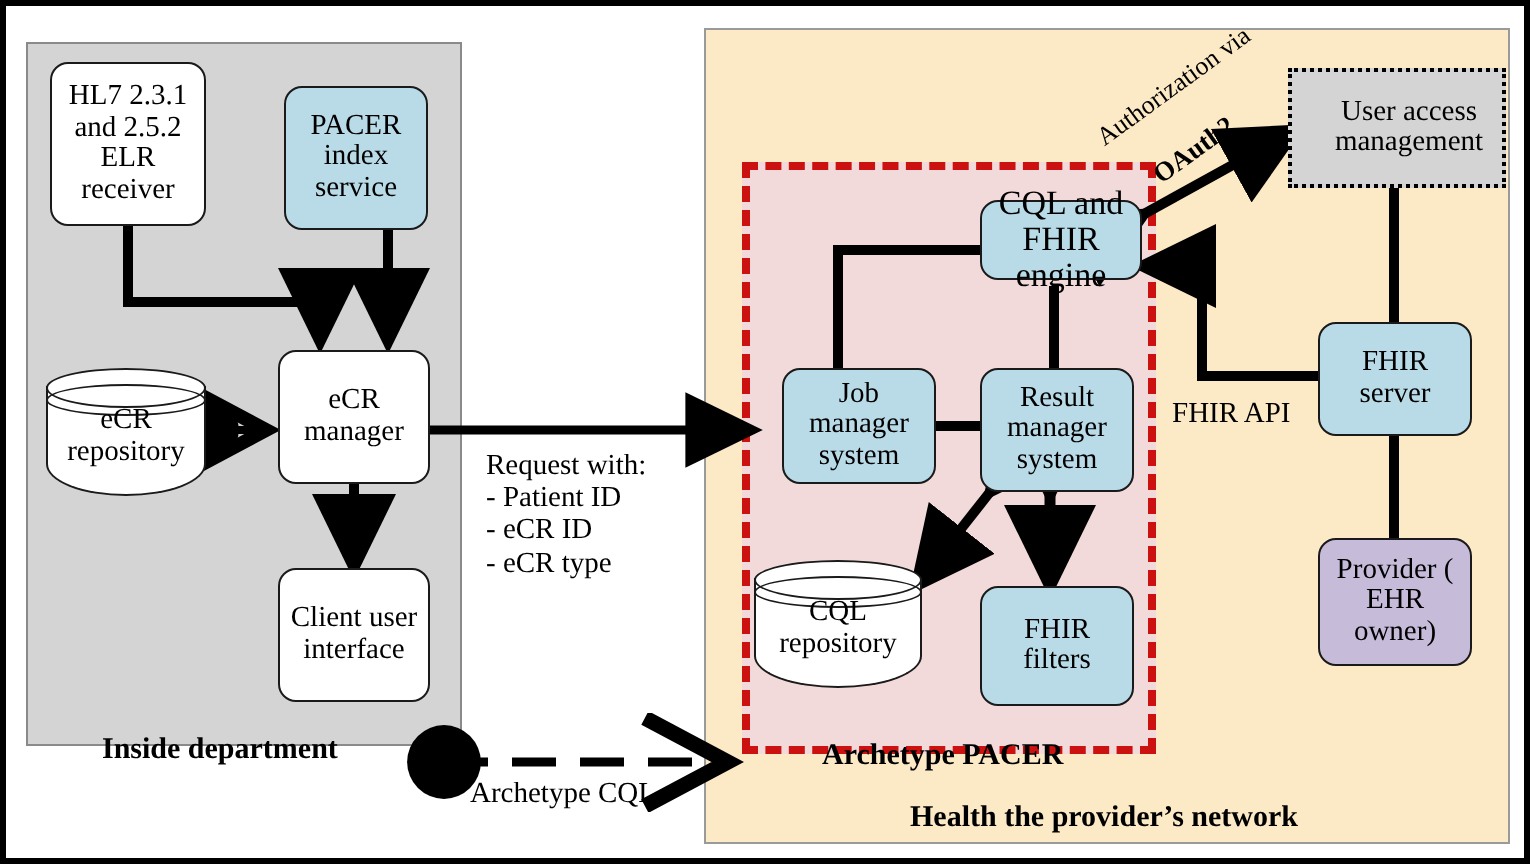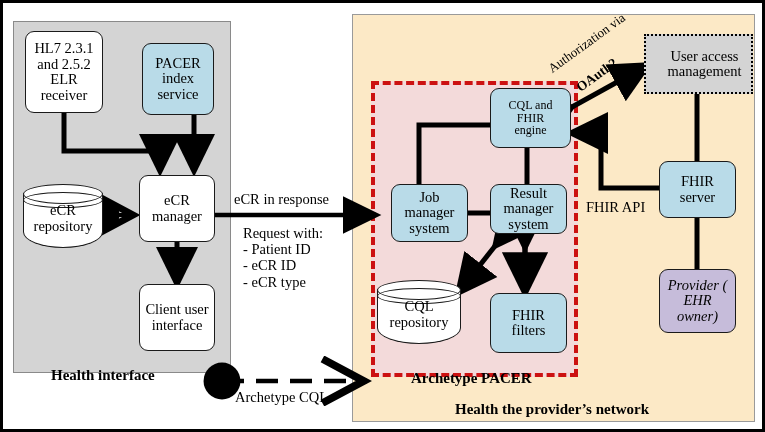--- a/index.html
+++ b/index.html
@@ -99,52 +99,51 @@
     <div class="body"></div>
     <div class="rim" style="top:0;"></div>
     <div class="rim2" style="top:8px;"></div>
     <div class="lbl" style="font-size:14.5px;">eCR<br>repository</div>
   </div>
 
   <div class="node" style="left:136px;top:172px;width:76px;height:67px;font-size:14.5px;">eCR<br>manager</div>
 
   <div class="node" style="left:136px;top:281px;width:76px;height:67px;font-size:14.5px;">Client user<br>interface</div>
 
-  <div class="node blue" style="left:487px;top:85px;width:81px;height:60px;font-size:12px;">CQL and<br>FHIR<br>engine</div>
+  <div class="node blue" style="left:487px;top:97px;width:81px;height:40px;font-size:17px;">CQL and<br>FHIR<br>engine</div>
 
   <div class="node blue" style="left:378px;top:181px;width:77px;height:58px;font-size:14.5px;margin-left:10px;">Job<br>manager<br>system</div>
 
-  <div class="node blue" style="left:487px;top:181px;width:77px;height:50px;font-size:14.5px;">Result<br>manager<br>system</div>
+  <div class="node blue" style="left:487px;top:181px;width:77px;height:62px;font-size:14.5px;">Result<br>manager<br>system</div>
 
   <div class="cyl" style="left:374px;top:277px;width:84px;height:64px;">
     <div class="body"></div>
     <div class="rim" style="top:0;"></div>
     <div class="rim2" style="top:8px;"></div>
     <div class="lbl" style="font-size:14.5px;">CQL<br>repository</div>
   </div>
 
   <div class="node blue" style="left:487px;top:290px;width:77px;height:60px;font-size:14.5px;">FHIR<br>filters</div>
 
   <div class="node gray" style="left:641px;top:31px;width:109px;height:60px;font-size:14.5px;">User access<br>management</div>
 
   <div class="node blue" style="left:656px;top:158px;width:77px;height:57px;font-size:14.5px;">FHIR<br>server</div>
 
-  <div class="node purple" style="left:656px;top:266px;width:77px;height:64px;font-size:14.5px;font-style:italic;">Provider (<br>EHR<br>owner)</div>
+  <div class="node purple" style="left:656px;top:266px;width:77px;height:64px;font-size:14.5px;">Provider (<br>EHR<br>owner)</div>
 
-  <div class="lab" style="left:231px;top:188px;font-size:14.5px;">eCR in response</div>
 
   <div class="lab" style="left:240px;top:222px;font-size:14.5px;">Request with:<br>- Patient ID<br>- eCR ID<br>- eCR type</div>
 
   <div class="lab" style="left:232px;top:386px;font-size:14.5px;">Archetype CQL</div>
 
   <div class="lab" style="left:583px;top:196px;font-size:14.5px;text-align:right;">FHIR API</div>
 
   <div class="lab" style="left:547px;top:60px;font-size:13px;transform:rotate(-36deg);transform-origin:left center;">Authorization via</div>
 
   <div class="lab b" style="left:575px;top:78px;font-size:13.5px;transform:rotate(-36deg);transform-origin:left center;">OAuth2</div>
 
-  <div class="lab b" style="left:48px;top:364px;font-size:15px;">Health interface</div>
+  <div class="lab b" style="left:48px;top:364px;font-size:15px;">Inside department</div>
 
   <div class="lab b" style="left:408px;top:367px;font-size:15px;">Archetype PACER</div>
 
   <div class="lab b" style="left:452px;top:398px;font-size:15px;">Health the provider’s network</div>
 
 </div>
 
 </body></html>

